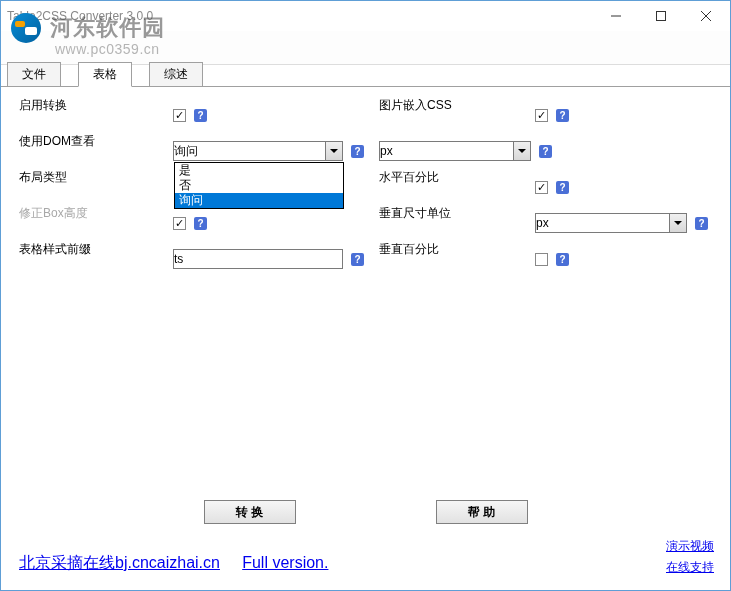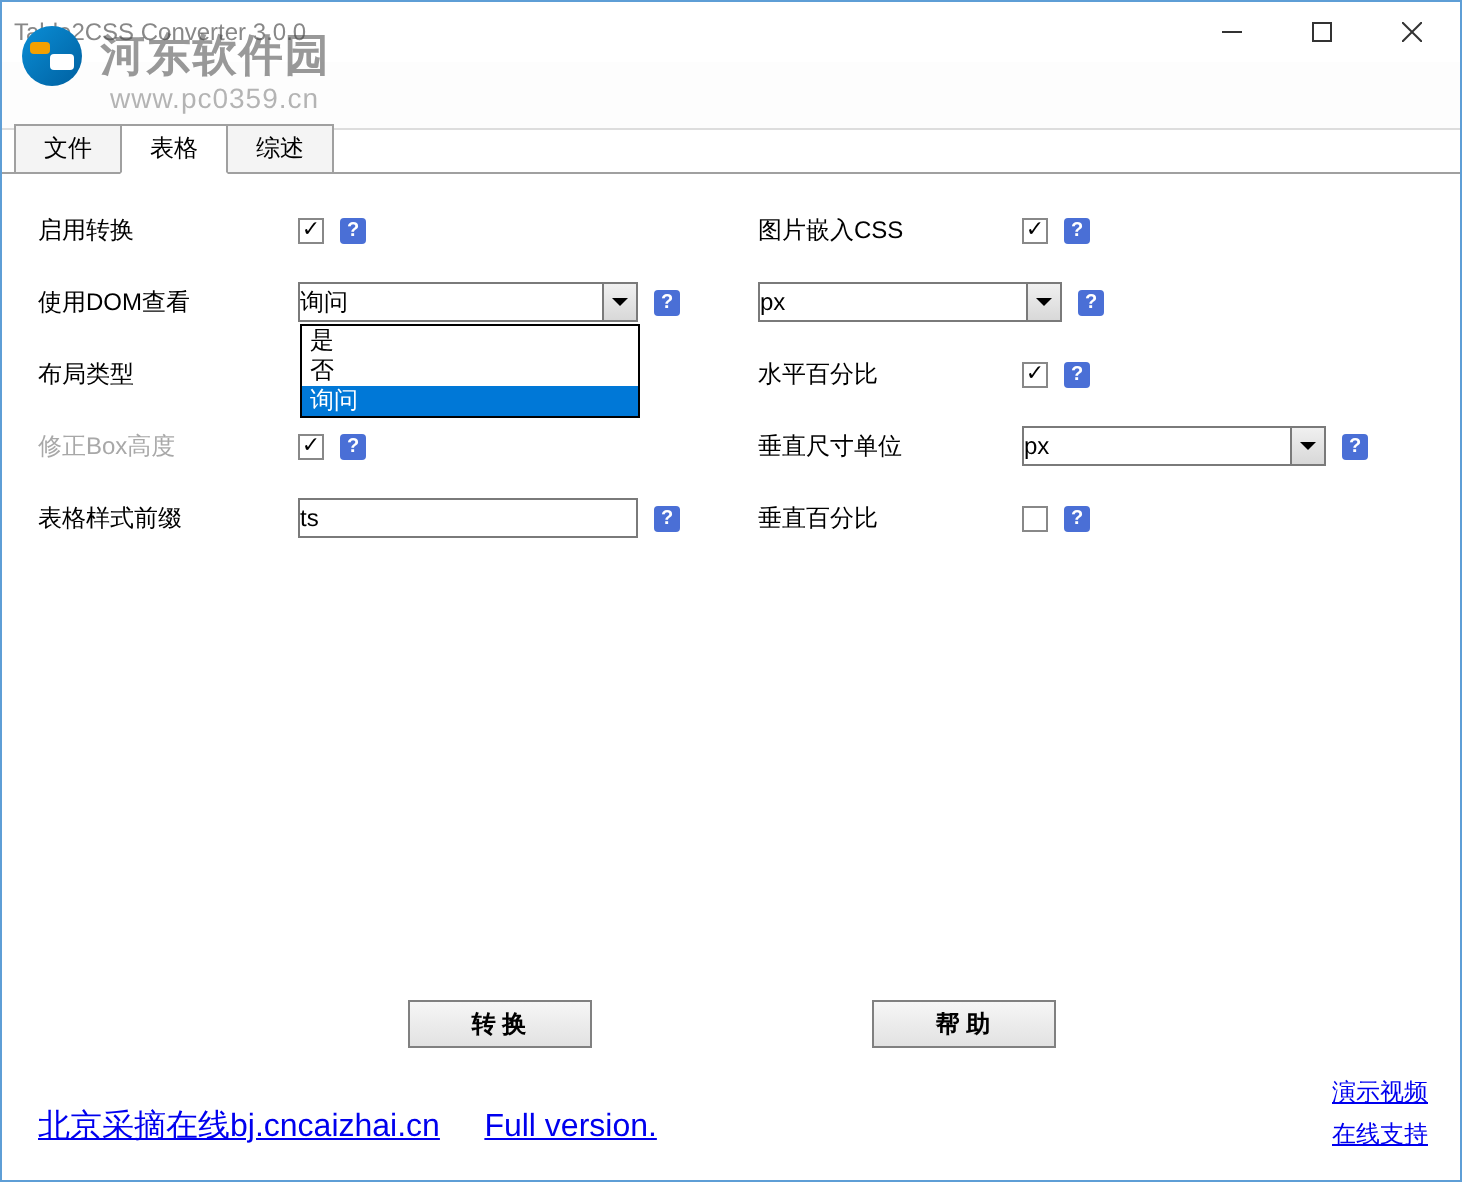--- a/index.html
+++ b/index.html
@@ -17,30 +17,30 @@
 .titlebar { height: 30px; background: #fff; display: flex; align-items: center; padding: 0 2px 0 6px; border-bottom: 0; color: #888; font-size: 12px; }
 .titlebar .title { flex: 1; }
 .titlebar .winbtns { display: flex; }
 .titlebar .winbtn { width: 45px; height: 28px; display: flex; align-items: center; justify-content: center; color: #666; font-size: 13px; }
 .winbtn svg { width:10px; height:10px; stroke:#333; stroke-width:1; fill:none;}
 
 
 .toolbar { height: 34px; border-bottom: 1px solid #ddd; background:#fdfdfd; }
 
 
-.tabstrip { display: flex; align-items: flex-end; padding-left: 6px; height: 22px; position: relative; }
+.tabstrip { display: flex; align-items: flex-end; padding-left: 6px; height: 22px; position: relative; gap: 18px; }
 .tabstrip::after { content:""; position:absolute; left:0; right:0; bottom:0; border-bottom:1px solid #a0a0a0; z-index:0;}
 .tab { padding: 3px 14px 3px 14px; border: 1px solid #a0a0a0; border-bottom: 1px solid #a0a0a0; background: #f4f4f4; margin-right: -1px; font-size: 12px; position:relative; z-index:1; }
 .tab.active { background: #fff; border-bottom: 1px solid #fff; z-index:2; }
 
 
 .form-area { padding: 10px 6px 0 18px; display: flex; }
 .col { flex: 1; }
 .col-left { flex: 0 0 360px; }
-.row { display: flex; align-items: center; height: 36px; }
+.row { display: flex; height: 36px; gap: 24px; }
 .row .label { width: 130px; font-size: 12px; color: #000; }
 .row .label.disabled { color: #a8a8a8; }
 .row .ctrl { flex: 1; display: flex; align-items: center; position: relative; }
 .checkbox { width: 13px; height: 13px; border: 1px solid #888; background:#fff; display:inline-flex; align-items:center; justify-content:center; margin-right: 8px;}
 .checkbox.checked::after { content:"✓"; font-size:11px; line-height:10px; color:#000;}
 .help { width: 13px; height: 13px; background: #4a6fd6; color: #fff; display: inline-flex; align-items:center; justify-content:center; font-size:10px; font-weight:bold; border-radius:2px;}
 .select, .textin { height: 20px; border: 1px solid #7a7a7a; background:#fff; padding: 0 0; font-size:12px; width: 170px; display:flex; align-items:center; position:relative;}
 .select .arrow { position:absolute; right:0; top:0; bottom:0; width:17px; border-left:1px solid #7a7a7a; background:linear-gradient(#f0f0f0,#d8d8d8); display:flex; align-items:center; justify-content:center;}
 .select .arrow::after{content:""; border-left:4px solid transparent; border-right:4px solid transparent; border-top:4px solid #000;}
 .textin input { border:none; outline:none; width:100%; font-size:12px; background:transparent;}

